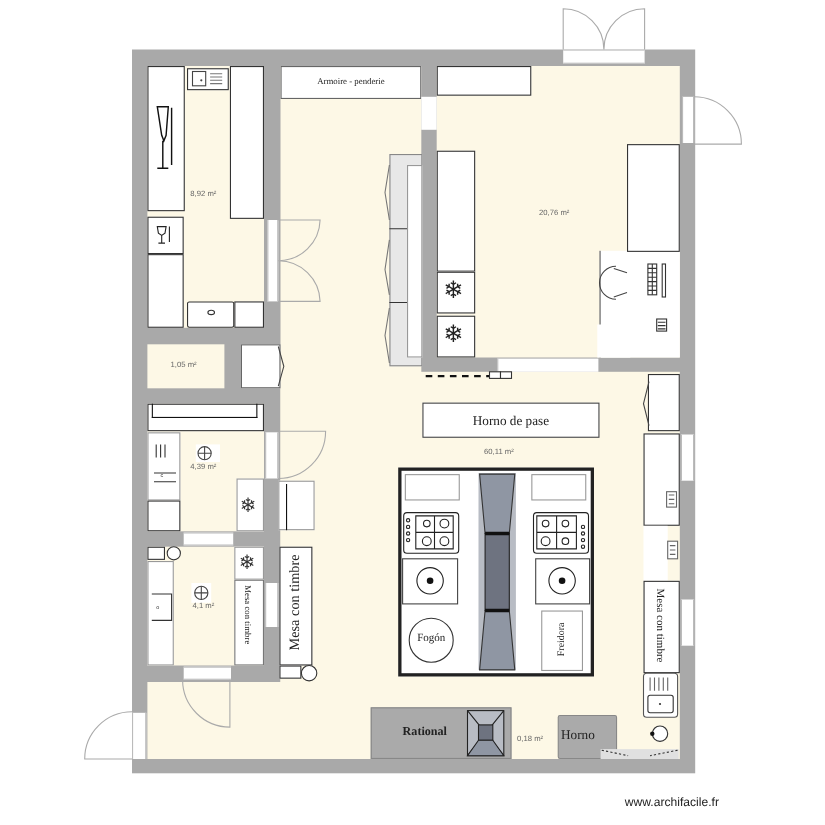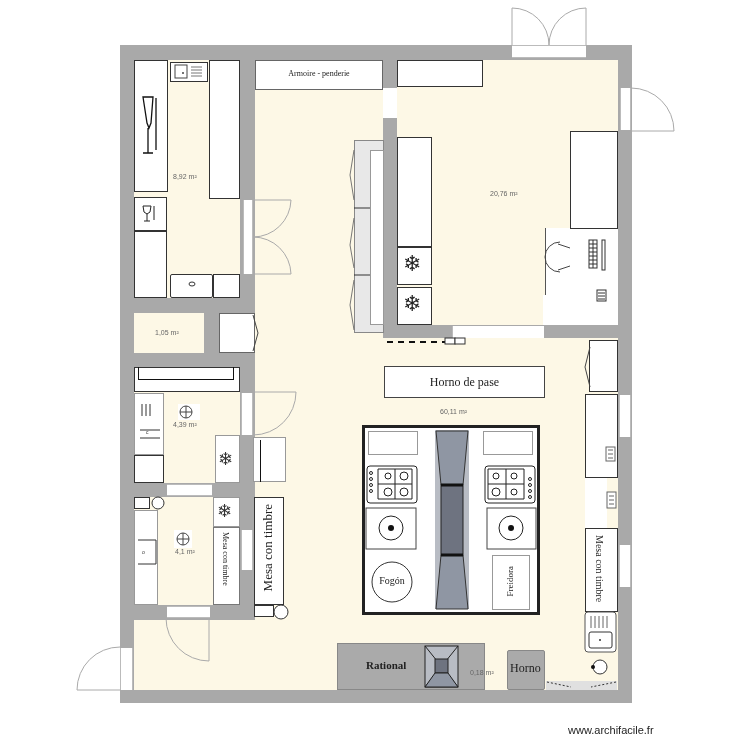--- a/index.html
+++ b/index.html
@@ -290,30 +290,30 @@
 <svg style="left:591px;top:658px;" width="18" height="18">
     <circle cx="9" cy="9" r="7" fill="#fff" stroke="#333"></circle>
     <circle cx="2" cy="9" r="2" fill="#111"></circle>
   </svg>
 
 
 <div class="abs win" style="left:619px;top:395px;width:12px;height:42px;"></div>
 <div class="abs win" style="left:619px;top:545px;width:12px;height:42px;"></div>
 
 
-<div class="abs grey" style="left:337px;top:643px;width:148px;height:47px;">
+<div class="abs grey" style="left:337px;top:643px;width:128px;height:47px;">
   <div class="abs serif" style="left:28px;top:15px;font-size:11px;font-weight:bold;">Rational</div>
 </div>
 <svg style="left:425px;top:646px;" width="34" height="42">
     <rect x="0" y="0" width="33" height="41" fill="#b8bcc4" stroke="#222"></rect>
     <path d="M0 0L33 41M33 0L0 41" stroke="#222"></path>
     <rect x="10" y="13" width="13" height="14" fill="#6e7380" stroke="#222"></rect>
     <path d="M10 27 L0 41 H33 L23 27Z" fill="#8f96a3" stroke="#222"></path>
   </svg>
-<div class="abs grey" style="left:507px;top:650px;width:38px;height:40px;border-radius:2px;">
+<div class="abs grey" style="left:507px;top:650px;width:54px;height:40px;border-radius:2px;">
   <div class="abs serif" style="left:2px;top:10px;font-size:12px;">Horno</div>
 </div>
 <div class="abs area" style="left:470px;top:669px;">0,18 m²</div>
 <svg style="left:546px;top:681px;" width="72" height="10">
     <rect x="0" y="0" width="71" height="9" fill="#e0e0e0"></rect>
     <path d="M1 1 L25 6 M70 1 L45 6" stroke="#333" stroke-dasharray="2 2"></path>
   </svg>
 
 
 <div class="abs" style="left:568px;top:724px;font-size:11px;color:#222;font-family:'Liberation Sans',sans-serif;">www.archifacile.fr</div>

